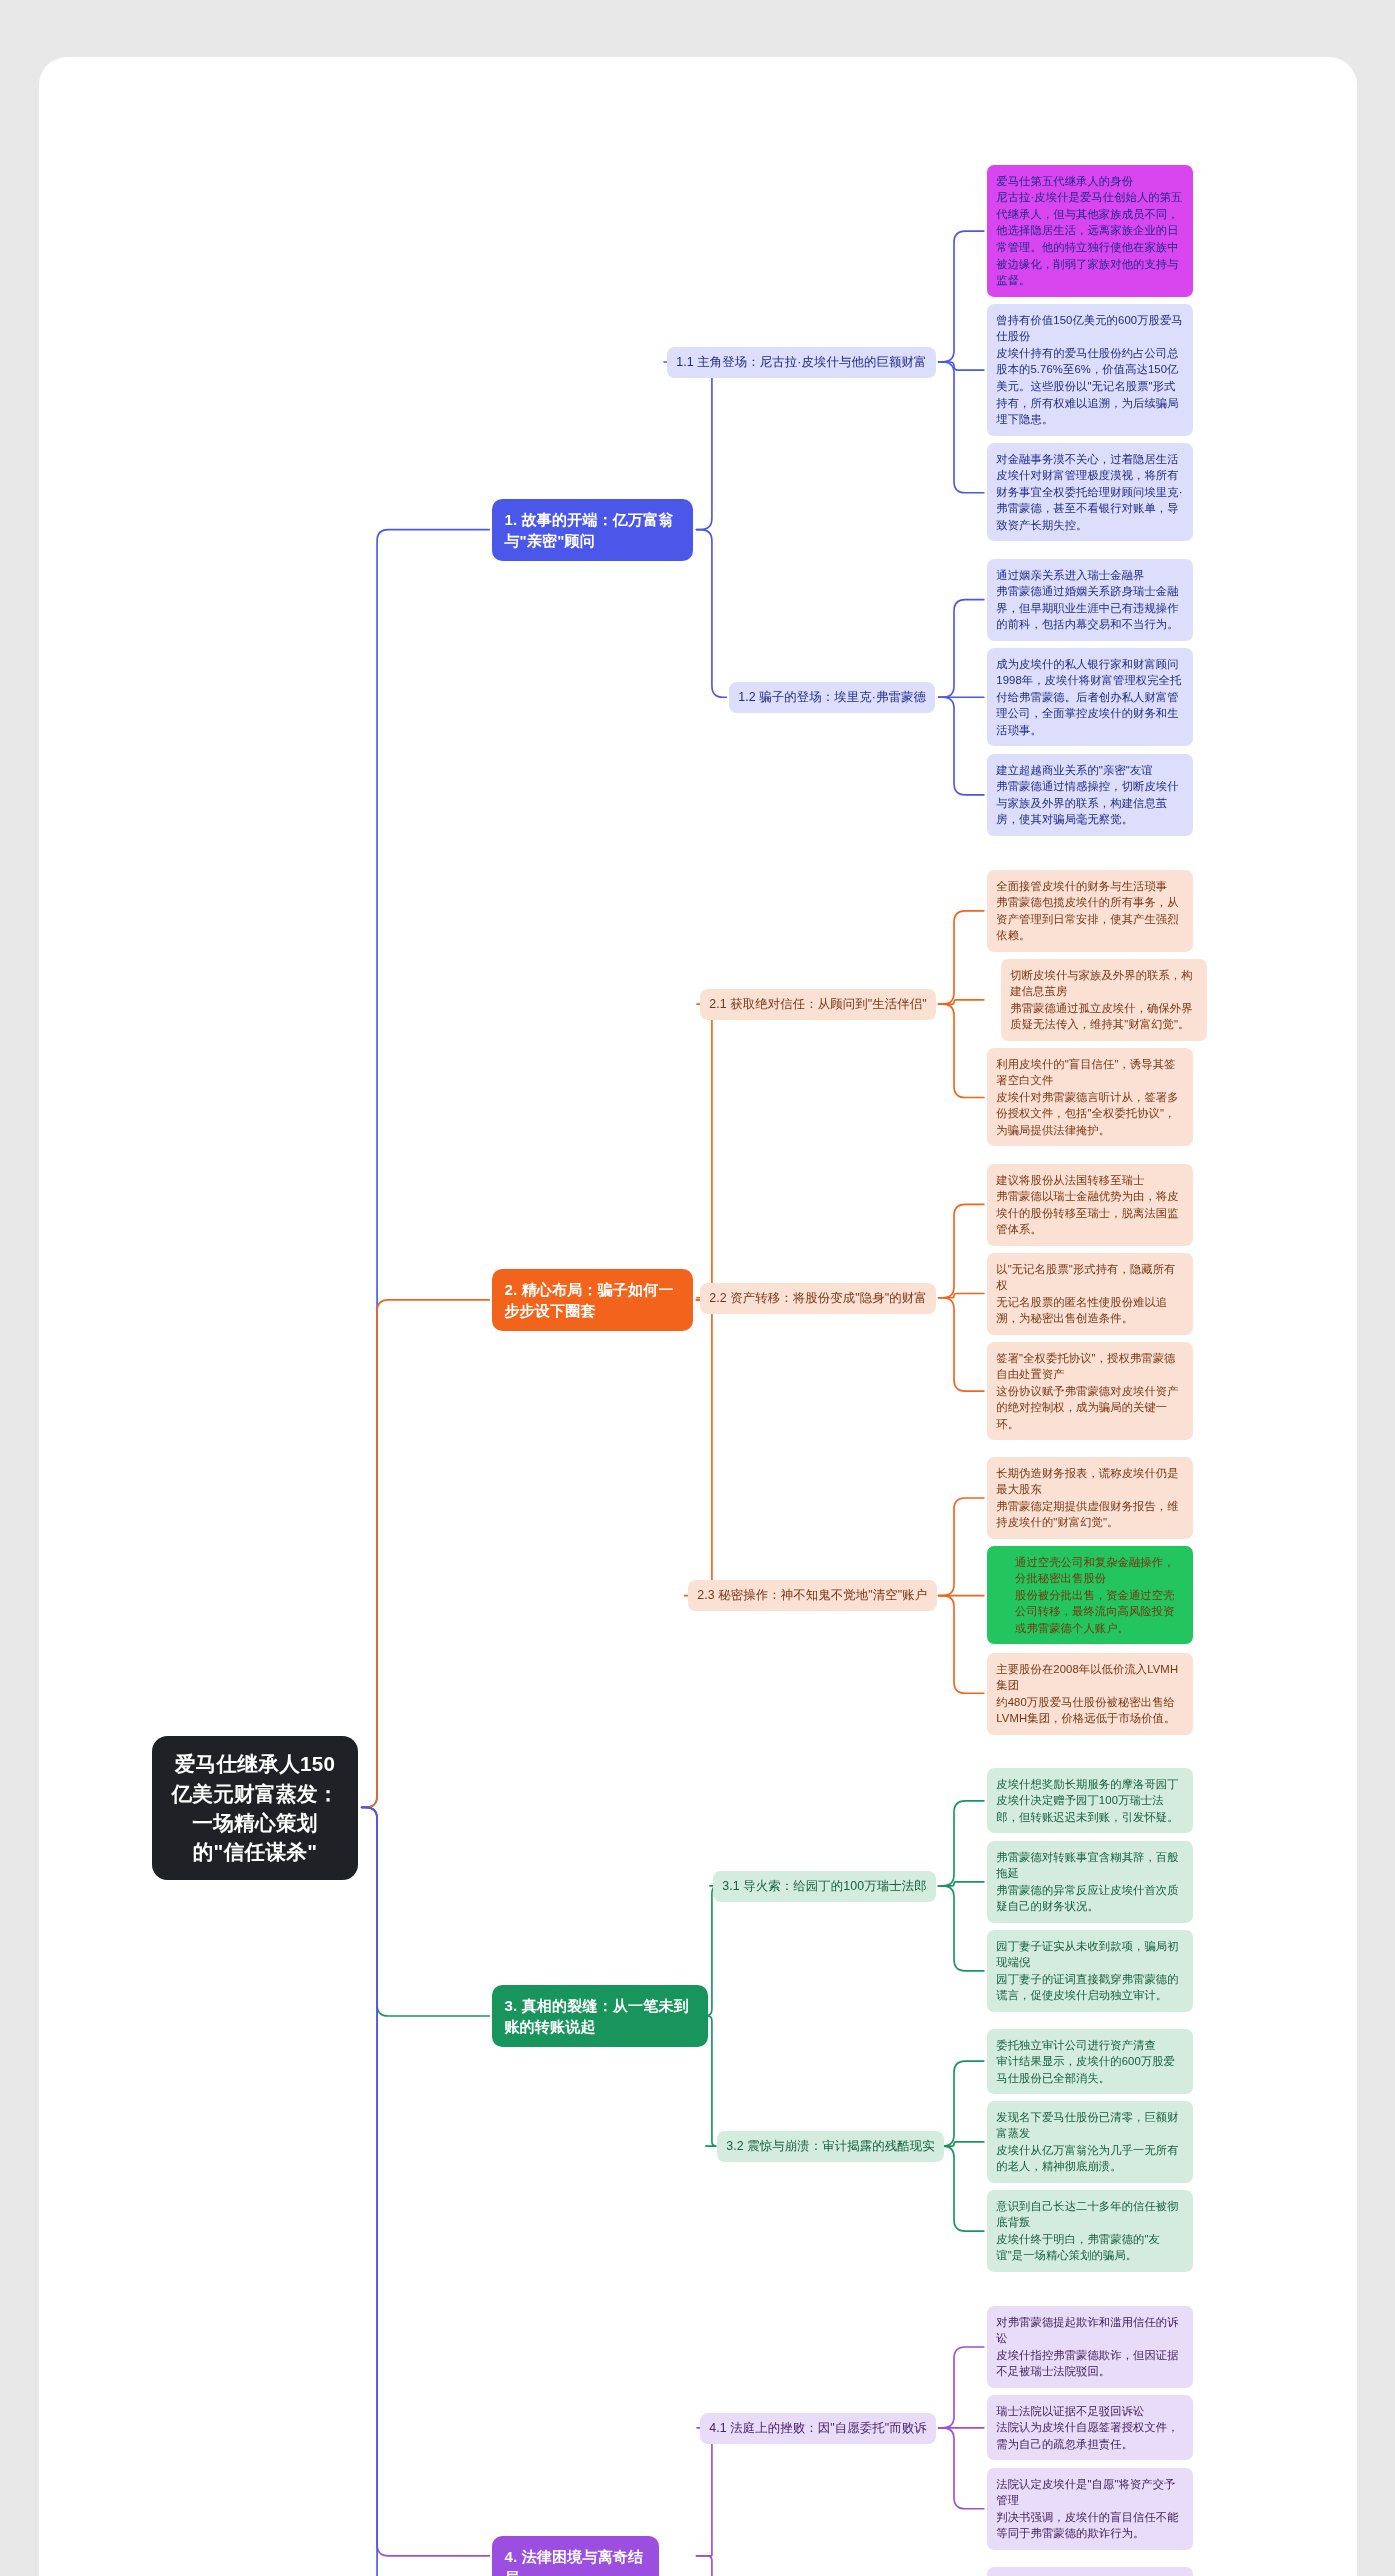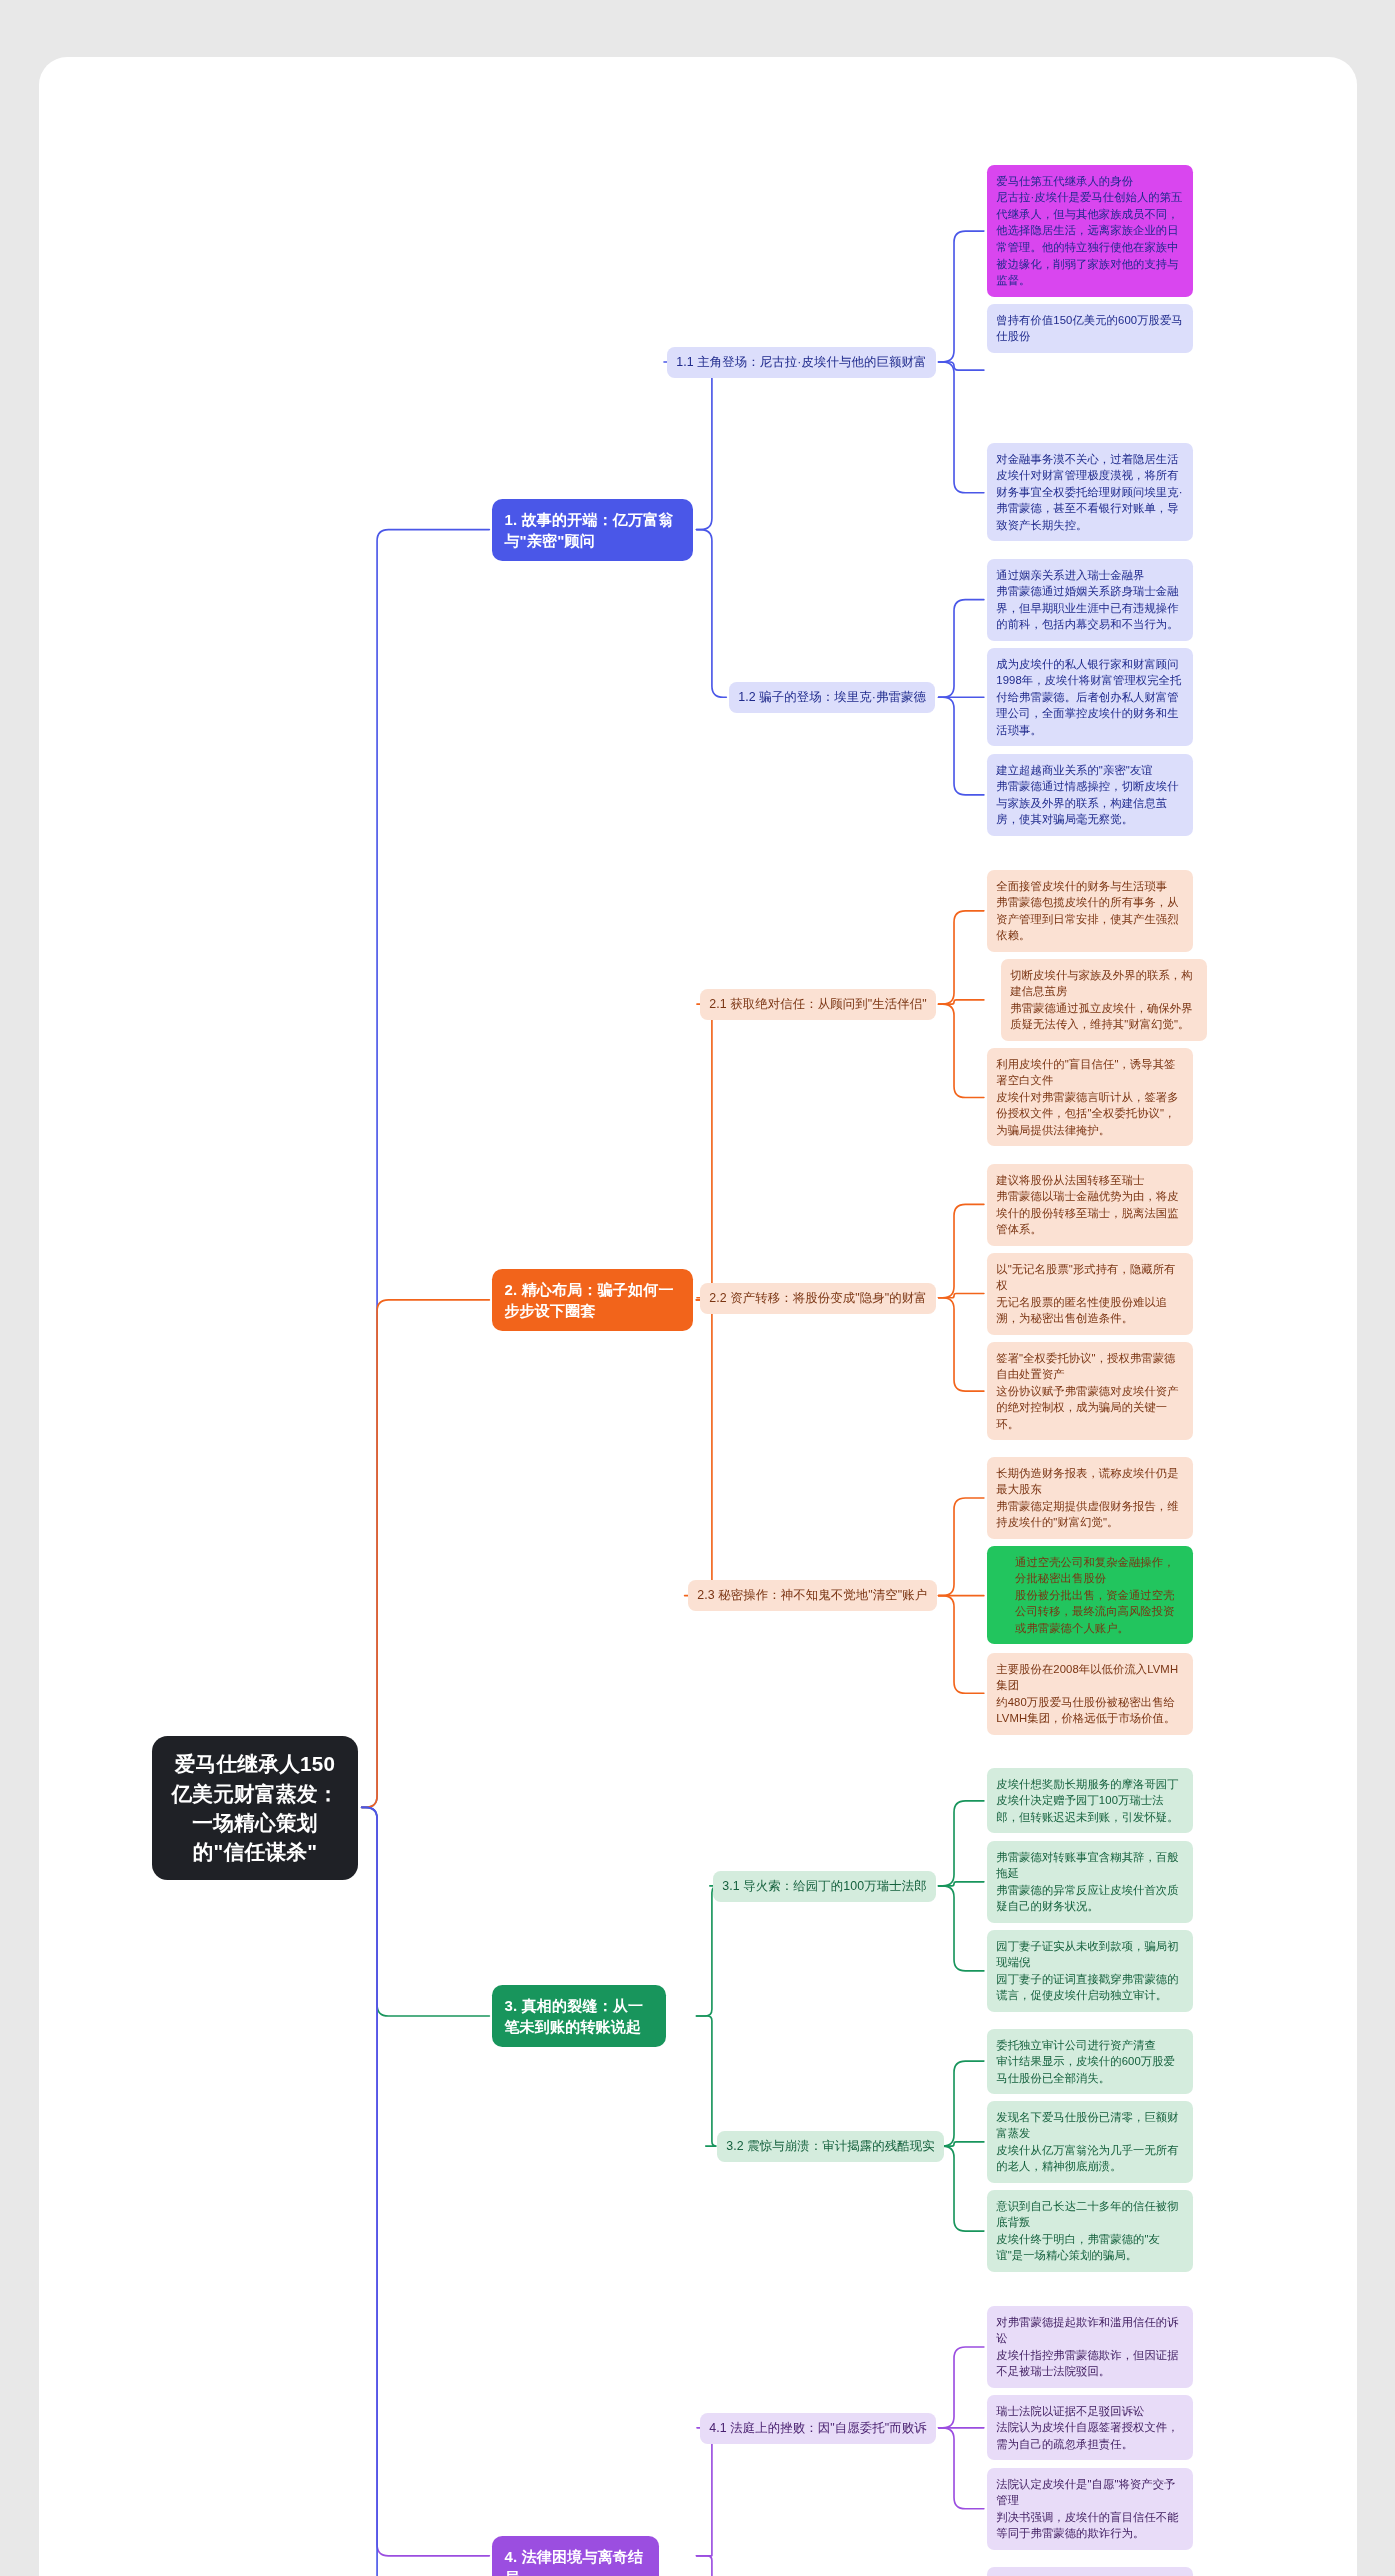--- a/index.html
+++ b/index.html
@@ -126,20 +126,21 @@
       <path d="M626,3397.875 H634 Q656,3397.875 656,3419.875 V4829 Q656,4851 678,4851 H874" fill="none" stroke="#9b4ee0" stroke-width="3.2" stroke-linecap="round"></path>
       <path d="M626,3397.875 H634 Q656,3397.875 656,3419.875 V5856.25 Q656,5878.25 678,5878.25 H874" fill="none" stroke="#4a57e8" stroke-width="3.2" stroke-linecap="round"></path>
     </svg>
   <div id="nodes">
       <div class="l3" style="background: #d946ef; color: rgb(31, 42, 140); position: absolute; left: 948px; top: 108px;">
         <span class="t">爱马仕第五代继承人的身份</span>
         <span class="t">尼古拉·皮埃什是爱马仕创始人的第五代继承人，但与其他家族成员不同，他选择隐居生活，远离家族企业的日常管理。他的特立独行使他在家族中被边缘化，削弱了家族对他的支持与监督。</span>
       </div>
       <div class="l3" style="background: rgb(220, 222, 251); color: rgb(31, 42, 140); position: absolute; left: 948px; top: 247px;">
         <span class="t">曾持有价值150亿美元的600万股爱马仕股份</span>
+        <span class="t">皮埃什持有的爱马仕股份约占公司总股本的5.76%至6%，价值高达150亿美元。这些股份以"无记名股票"形式持有，所有权难以追溯，为后续骗局埋下隐患。</span>
       </div>
       <div class="l3" style="background: rgb(220, 222, 251); color: rgb(31, 42, 140); position: absolute; left: 948px; top: 386px;">
         <span class="t">对金融事务漠不关心，过着隐居生活</span>
         <span class="t">皮埃什对财富管理极度漠视，将所有财务事宜全权委托给理财顾问埃里克·弗雷蒙德，甚至不看银行对账单，导致资产长期失控。</span>
       </div>
       <div class="l2" style="background: rgb(220, 222, 251); color: rgb(31, 42, 140); position: absolute; left: 628px; top: 290px;"><span>1.1 主角登场：尼古拉·皮埃什与他的巨额财富</span></div>
       <div class="l3" style="background: rgb(220, 222, 251); color: rgb(31, 42, 140); position: absolute; left: 948px; top: 502px;">
         <span class="t">通过姻亲关系进入瑞士金融界</span>
         <span class="t">弗雷蒙德通过婚姻关系跻身瑞士金融界，但早期职业生涯中已有违规操作的前科，包括内幕交易和不当行为。</span>
       </div>
@@ -212,21 +213,21 @@
       </div>
       <div class="l3" style="background: rgb(212, 236, 221); color: rgb(20, 96, 61); position: absolute; left: 948px; top: 2044px;">
         <span class="t">发现名下爱马仕股份已清零，巨额财富蒸发</span>
         <span class="t">皮埃什从亿万富翁沦为几乎一无所有的老人，精神彻底崩溃。</span>
       </div>
       <div class="l3" style="background: rgb(212, 236, 221); color: rgb(20, 96, 61); position: absolute; left: 948px; top: 2133px;">
         <span class="t">意识到自己长达二十多年的信任被彻底背叛</span>
         <span class="t">皮埃什终于明白，弗雷蒙德的"友谊"是一场精心策划的骗局。</span>
       </div>
       <div class="l2" style="background: rgb(212, 236, 221); color: rgb(20, 96, 61); position: absolute; left: 670px; top: 2074px; margin-left: 8px;"><span>3.2 震惊与崩溃：审计揭露的残酷现实</span></div>
-      <div class="l1" style="background: rgb(24, 149, 92); position: absolute; width: 174px; left: 453px; top: 1928px;"><span>3. 真相的裂缝：从一笔未到账的转账说起</span></div>
+      <div class="l1" style="background: rgb(24, 149, 92); position: absolute; width: 216px; left: 453px; top: 1928px;"><span>3. 真相的裂缝：从一笔未到账的转账说起</span></div>
       <div class="l3" style="background: rgb(232, 220, 248); color: rgb(61, 26, 94); position: absolute; left: 948px; top: 2249px;">
         <span class="t">对弗雷蒙德提起欺诈和滥用信任的诉讼</span>
         <span class="t">皮埃什指控弗雷蒙德欺诈，但因证据不足被瑞士法院驳回。</span>
       </div>
       <div class="l3" style="background: rgb(232, 220, 248); color: rgb(61, 26, 94); position: absolute; left: 948px; top: 2338px;">
         <span class="t">瑞士法院以证据不足驳回诉讼</span>
         <span class="t">法院认为皮埃什自愿签署授权文件，需为自己的疏忽承担责任。</span>
       </div>
       <div class="l3" style="background: rgb(232, 220, 248); color: rgb(61, 26, 94); position: absolute; left: 948px; top: 2411px;">
         <span class="t">法院认定皮埃什是"自愿"将资产交予管理</span>

